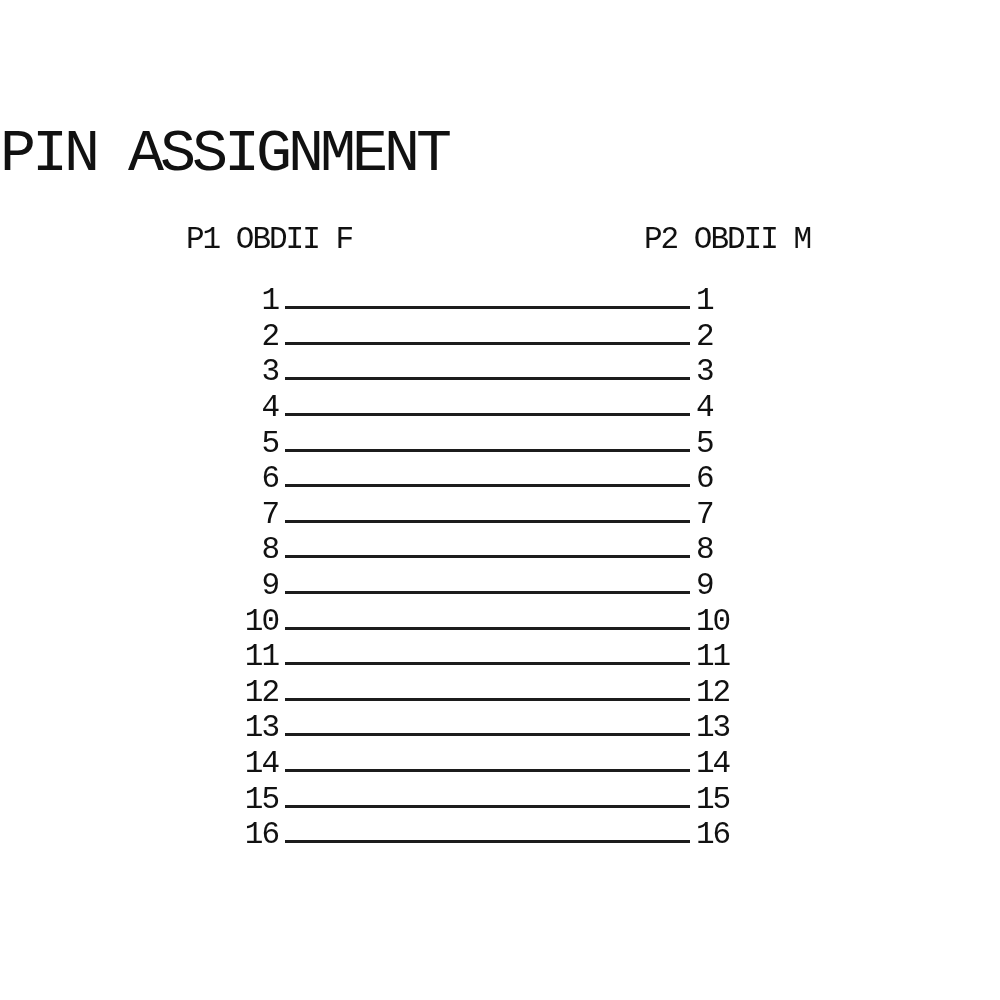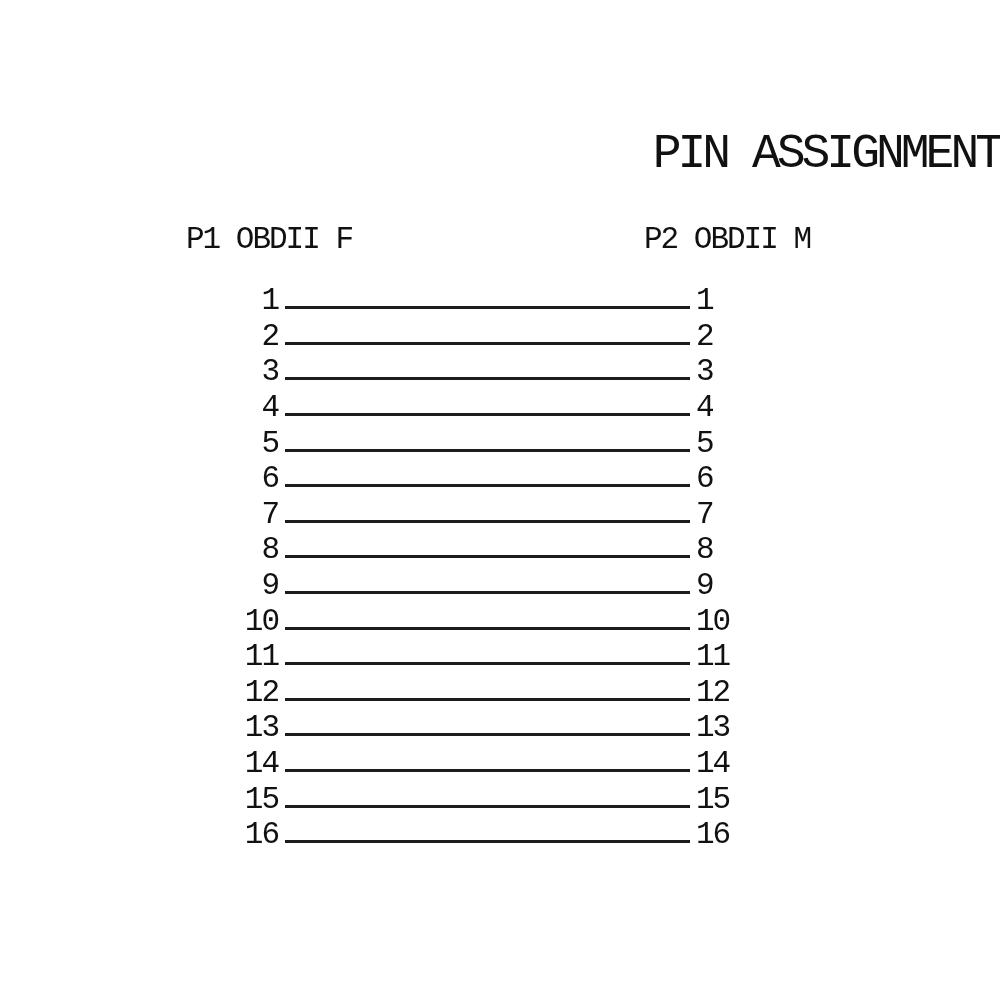--- a/index.html
+++ b/index.html
@@ -14,22 +14,22 @@
     background: #ffffff;
     font-family: "Liberation Mono", "DejaVu Sans Mono", monospace;
     color: #111111;
     overflow: hidden;
   }
   .title {
     position: absolute;
     top: 130px;
     left: 0;
     width: 100%;
-    text-align: right;
-    font-size: 48px;
+    text-align: left;
+    font-size: 60px;
     line-height: 48px;
     letter-spacing: -4px;
     font-weight: 500;
     white-space: pre;
   }
   .header-label {
     position: absolute;
     top: 222px;
     font-size: 31px;
     line-height: 36px;

